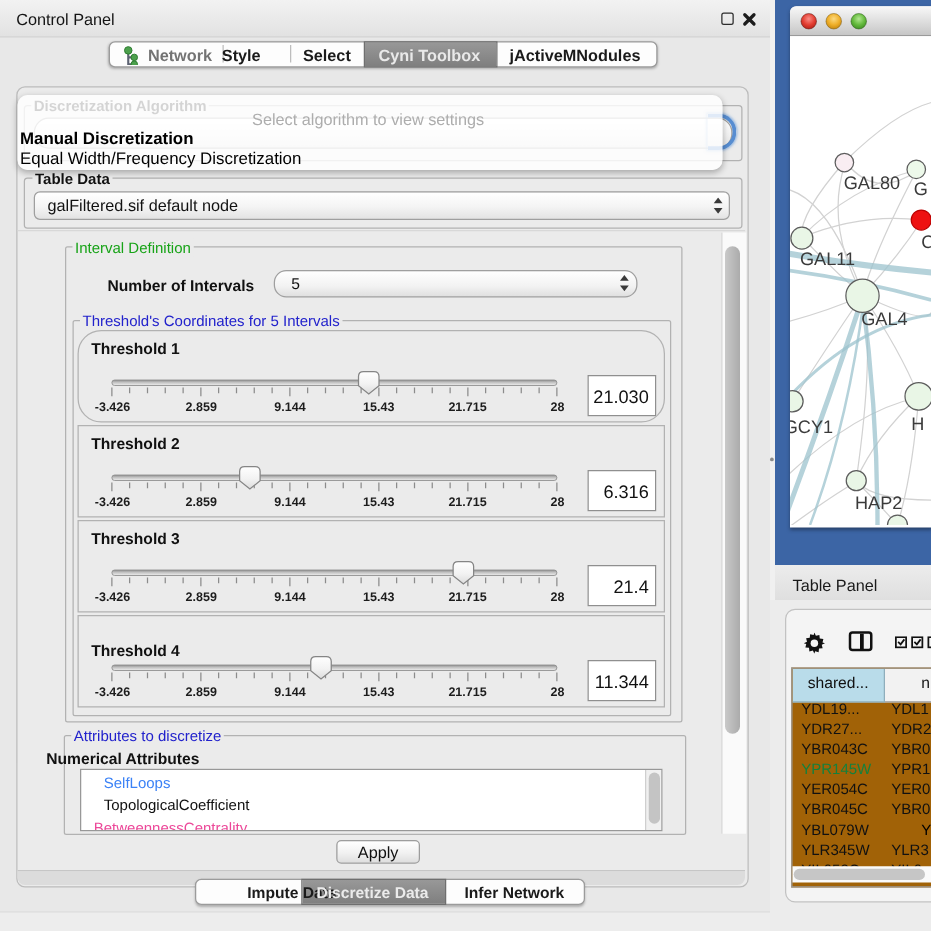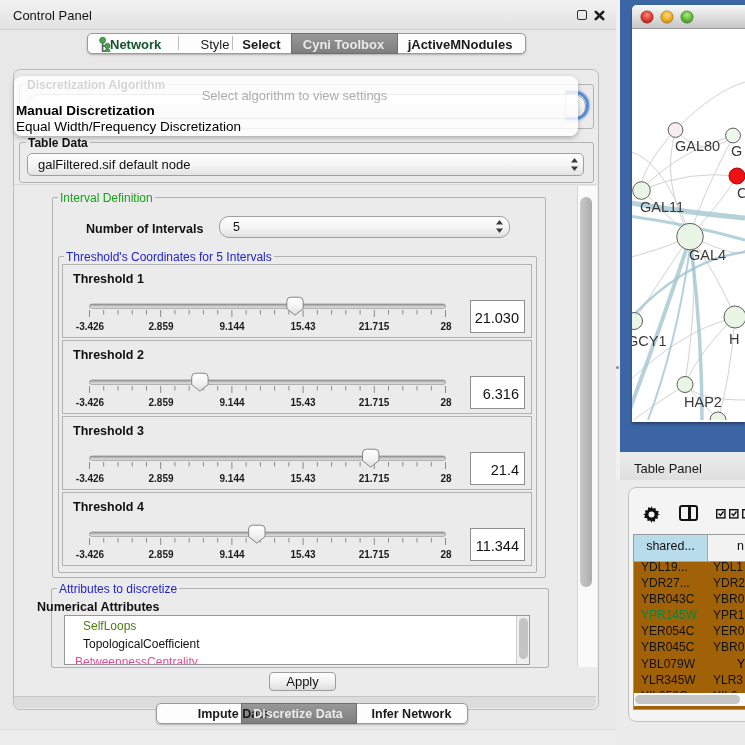--- a/index.html
+++ b/index.html
@@ -30,23 +30,23 @@
 <div class="abs" style="left:14px;top:696px;width:582px;height:11px;background:#dcdcdc;border-radius:0 0 6px 6px;border-top:1px solid #c6c6c6;"></div>
 
 <div class="abs" style="left:87px;top:33px;width:437px;height:19px;background:#fdfdfd;border:1px solid #9b9b9b;border-radius:5px;box-shadow:0 1px 2px rgba(0,0,0,0.25);"></div>
 <div class="abs" style="left:291px;top:33px;width:105px;height:19px;background:linear-gradient(#989898,#7f7f7f);border:1px solid #6f6f6f;"></div>
 <svg class="abs" style="left:96px;top:35px;" width="17" height="17">
   <path d="M6.6 6.2V17 M6.6 10.9H11 M6.6 16.4H11" stroke="#5c6272" stroke-width="1.7" fill="none"></path>
   <circle cx="6.6" cy="5.3" r="3" fill="#4ca04c" stroke="#2e7d32" stroke-width="0.8"></circle>
   <circle cx="11.4" cy="10.9" r="2.6" fill="#4ca04c" stroke="#2e7d32" stroke-width="0.8"></circle>
   <circle cx="11.4" cy="16.4" r="2.6" fill="#4ca04c" stroke="#2e7d32" stroke-width="0.8"></circle>
 </svg>
-<div class="abs" style="left:110px;top:37px;width:68px;font-size:13px;font-weight:bold;color:#14532d;">Network</div>
+<div class="abs" style="left:110px;top:37px;width:68px;text-align:center;font-size:13px;font-weight:bold;color:#737373;">Network</div>
 <div class="abs" style="left:178px;top:36px;width:1px;height:14px;background:#bdbdbd;"></div>
-<div class="abs" style="left:188px;top:37px;width:54px;text-align:center;font-size:13px;font-weight:normal;color:#1a1a1a;">Style</div>
+<div class="abs" style="left:166px;top:37px;width:54px;text-align:center;font-size:13px;font-weight:bold;color:#1a1a1a;">Style</div>
 <div class="abs" style="left:232px;top:36px;width:1px;height:14px;background:#bdbdbd;"></div>
 <div class="abs" style="left:232px;top:37px;width:59px;text-align:center;font-size:13px;font-weight:bold;color:#1a1a1a;">Select</div>
 <div class="abs" style="left:291px;top:37px;width:105px;text-align:center;font-size:13px;font-weight:bold;color:#e9e9e9;">Cyni Toolbox</div>
 <div class="abs" style="left:396px;top:37px;width:128px;text-align:center;font-size:13px;font-weight:bold;color:#1a1a1a;">jActiveMNodules</div>
 
 <div class="gbox" style="left:19px;top:84px;width:573px;height:43px;"></div>
 <div class="grouplabel" style="left:25px;top:78px;font-weight:bold;color:#111;">Discretization Algorithm</div>
 <div class="abs" style="left:27px;top:94px;width:557px;height:23px;border-radius:12px;background:linear-gradient(#ffffff,#f0f0f0 60%,#e2e2e2);border:1px solid #9f9f9f;"></div>
 <div class="abs" style="left:566px;top:91px;width:20px;height:23px;border:3px solid rgba(80,136,208,0.95);border-left:none;border-radius:0 14px 14px 0;box-shadow:0 0 2px 1px rgba(120,165,220,0.7);"></div>
 
@@ -84,21 +84,21 @@
 <svg width="0" height="0" style="position:absolute;">
     <defs>
 <linearGradient id="trk" x1="0" y1="0" x2="0" y2="1">
 <stop offset="0" stop-color="#8f8f8f"></stop>
         <stop offset="0.45" stop-color="#c3c3c3"></stop>
         <stop offset="1" stop-color="#efefef"></stop>
 </linearGradient>
     </defs>
   </svg>
 
-<div class="tblock" style="top:264px;">
+<div class="tblock" style="top:264px;border-radius:19px;">
   <div class="ttitle" style="top:7px;">Threshold 1</div>
 </div>
 <svg style="position:absolute;left:78px;top:296px;" width="382" height="30">
   <defs>
     <linearGradient id="thg1" x1="0" y1="0" x2="0" y2="1">
       <stop offset="0" stop-color="#ffffff"></stop>
         <stop offset="0.55" stop-color="#f2f2f2"></stop>
         <stop offset="1" stop-color="#dcdcdc"></stop>
     </linearGradient>
   </defs>
@@ -154,21 +154,21 @@
 </svg>
 <div class="tl" style="left:60px;top:473px;">-3.426</div>
 <div class="tl" style="left:131px;top:473px;">2.859</div>
 <div class="tl" style="left:202px;top:473px;">9.144</div>
 <div class="tl" style="left:273px;top:473px;">15.43</div>
 <div class="tl" style="left:344px;top:473px;">21.715</div>
 <div class="tl" style="left:416px;top:473px;">28</div>
 <div class="vbox" style="top:452px;">21.4</div>
 
 <div class="tblock" style="top:492px;">
-  <div class="ttitle" style="top:7px;text-align:right;">Threshold 4</div>
+  <div class="ttitle" style="top:21px;text-align:right;">Threshold 4</div>
 </div>
 <svg style="position:absolute;left:78px;top:524px;" width="382" height="30">
   <defs>
     <linearGradient id="thg4" x1="0" y1="0" x2="0" y2="1">
       <stop offset="0" stop-color="#ffffff"></stop>
         <stop offset="0.55" stop-color="#f2f2f2"></stop>
         <stop offset="1" stop-color="#dcdcdc"></stop>
     </linearGradient>
   </defs>
   <rect x="11.5" y="8.0" width="356" height="4.4" rx="2.2" fill="url(#trk)" stroke="#8e8e8e" stroke-width="0.7"></rect>
@@ -180,21 +180,21 @@
 <div class="tl" style="left:202px;top:549px;">9.144</div>
 <div class="tl" style="left:273px;top:549px;">15.43</div>
 <div class="tl" style="left:344px;top:549px;">21.715</div>
 <div class="tl" style="left:416px;top:549px;">28</div>
 <div class="vbox" style="top:528px;">11.344</div>
 
 <div class="gbox" style="left:51px;top:588px;width:496px;height:78px;border-radius:2px;"></div>
 <div class="grouplabel" style="left:57px;top:582px;color:#2222cc;">Attributes to discretize</div>
 <div class="abs" style="left:37px;top:600px;font-size:12.5px;font-weight:bold;color:#111;">Numerical Attributes</div>
 <div class="abs" style="left:64px;top:615px;width:464px;height:48px;border:1px solid #989898;background:#fff;overflow:hidden;">
-  <div style="position:absolute;left:18px;top:3px;font-size:12px;color:#4d7c0f;">SelfLoops</div>
+  <div style="position:absolute;left:18px;top:3px;font-size:12px;color:#3b82f6;">SelfLoops</div>
   <div style="position:absolute;left:18px;top:21px;font-size:12px;color:#111;">TopologicalCoefficient</div>
   <div style="position:absolute;left:10px;top:39px;font-size:12px;color:#ec4899;">BetweennessCentrality</div>
   <div style="position:absolute;right:0;top:0;width:12px;height:48px;background:#f0f0f0;border-left:1px solid #cfcfcf;"></div>
   <div style="position:absolute;right:1.5px;top:2px;width:9px;height:41px;background:#c4c4c4;border-radius:4.5px;"></div>
 </div>
 
 <div class="abs" style="left:269px;top:672px;width:65px;height:16px;border:1px solid #9d9d9d;border-radius:4px;background:linear-gradient(#ffffff,#f1f1f1 55%,#dedede);text-align:center;font-size:13px;color:#111;padding-top:1px;">Apply</div>
 
 <div class="abs" style="left:156px;top:703px;width:310px;height:19px;background:#fdfdfd;border:1px solid #9b9b9b;border-radius:5px;box-shadow:0 1px 2px rgba(0,0,0,0.25);"></div>
 <div class="abs" style="left:241px;top:703px;width:114px;height:19px;background:linear-gradient(#989898,#7f7f7f);border:1px solid #6f6f6f;"></div>

